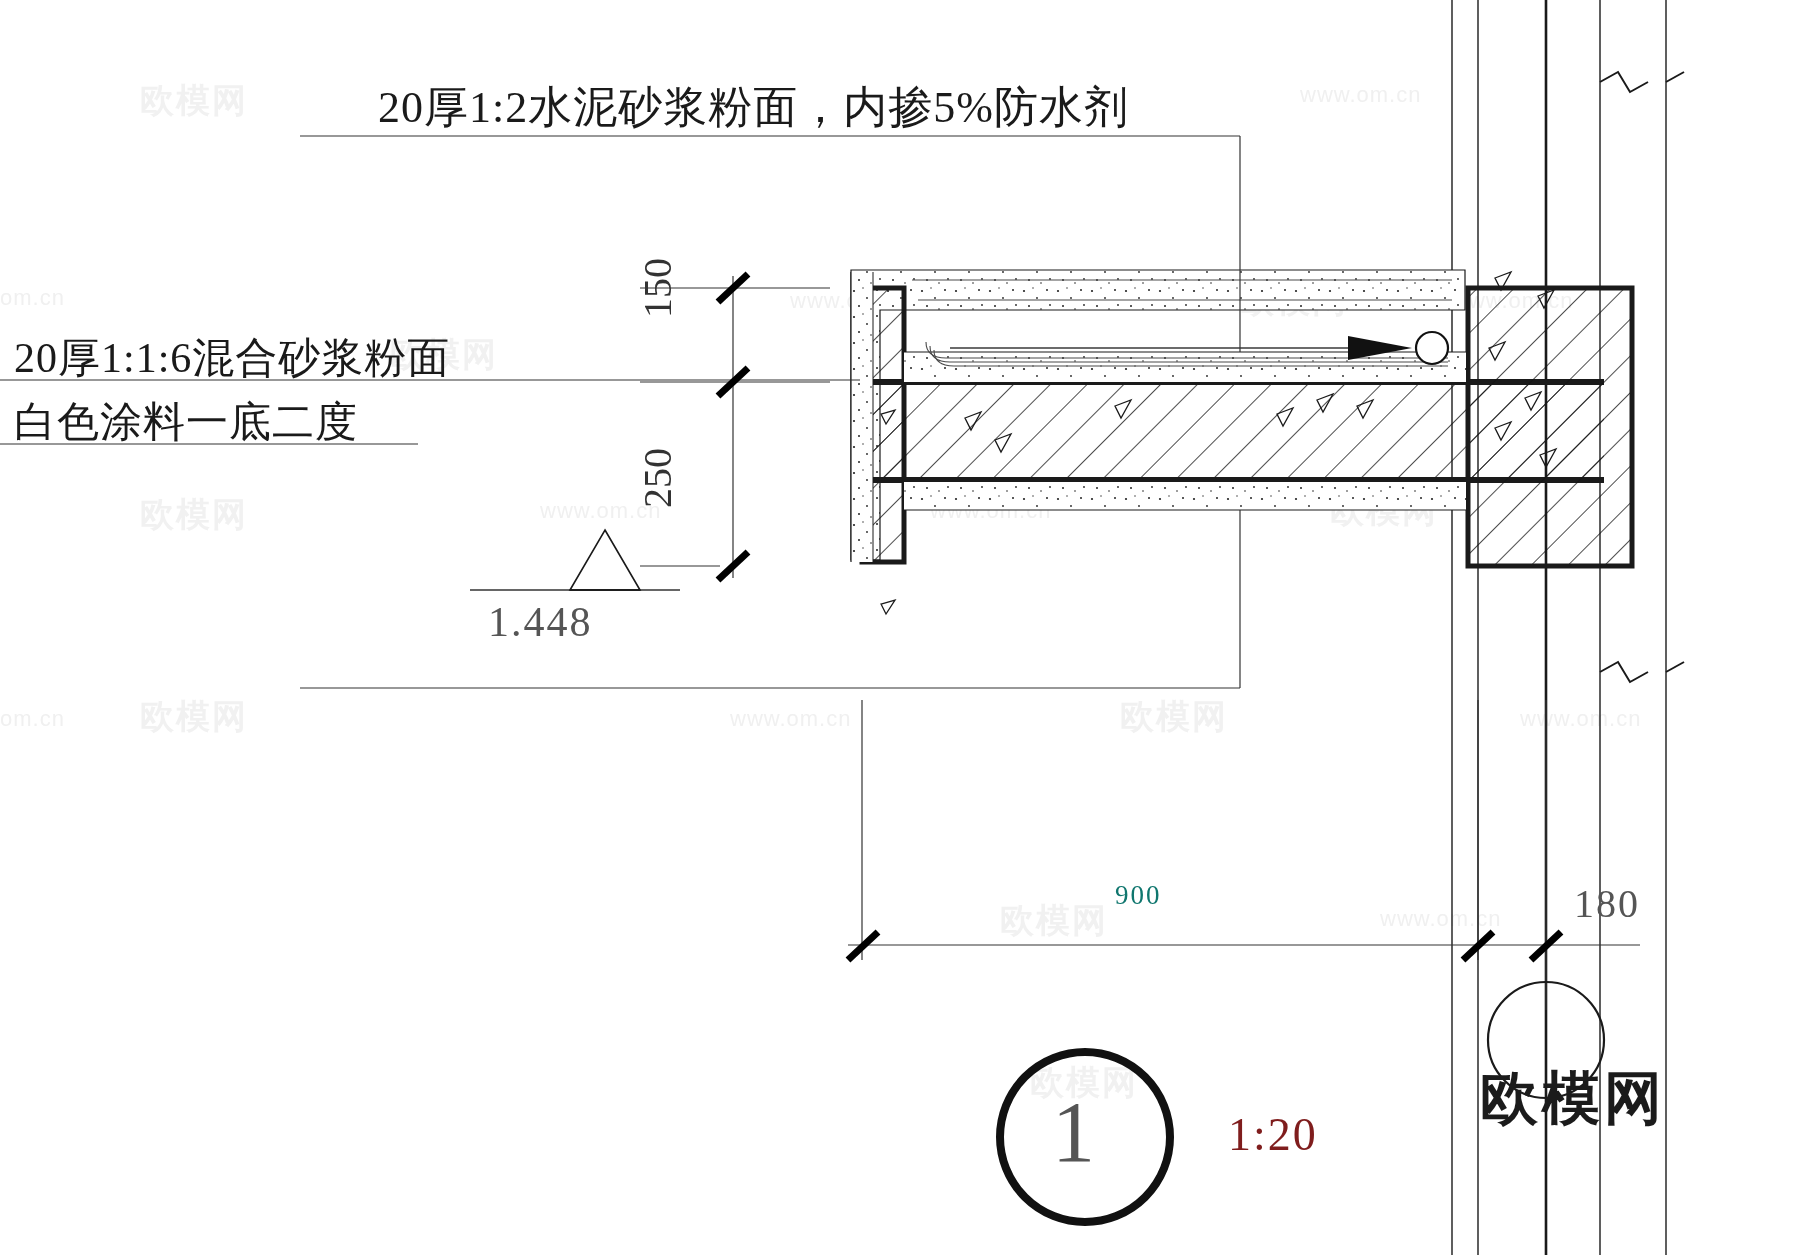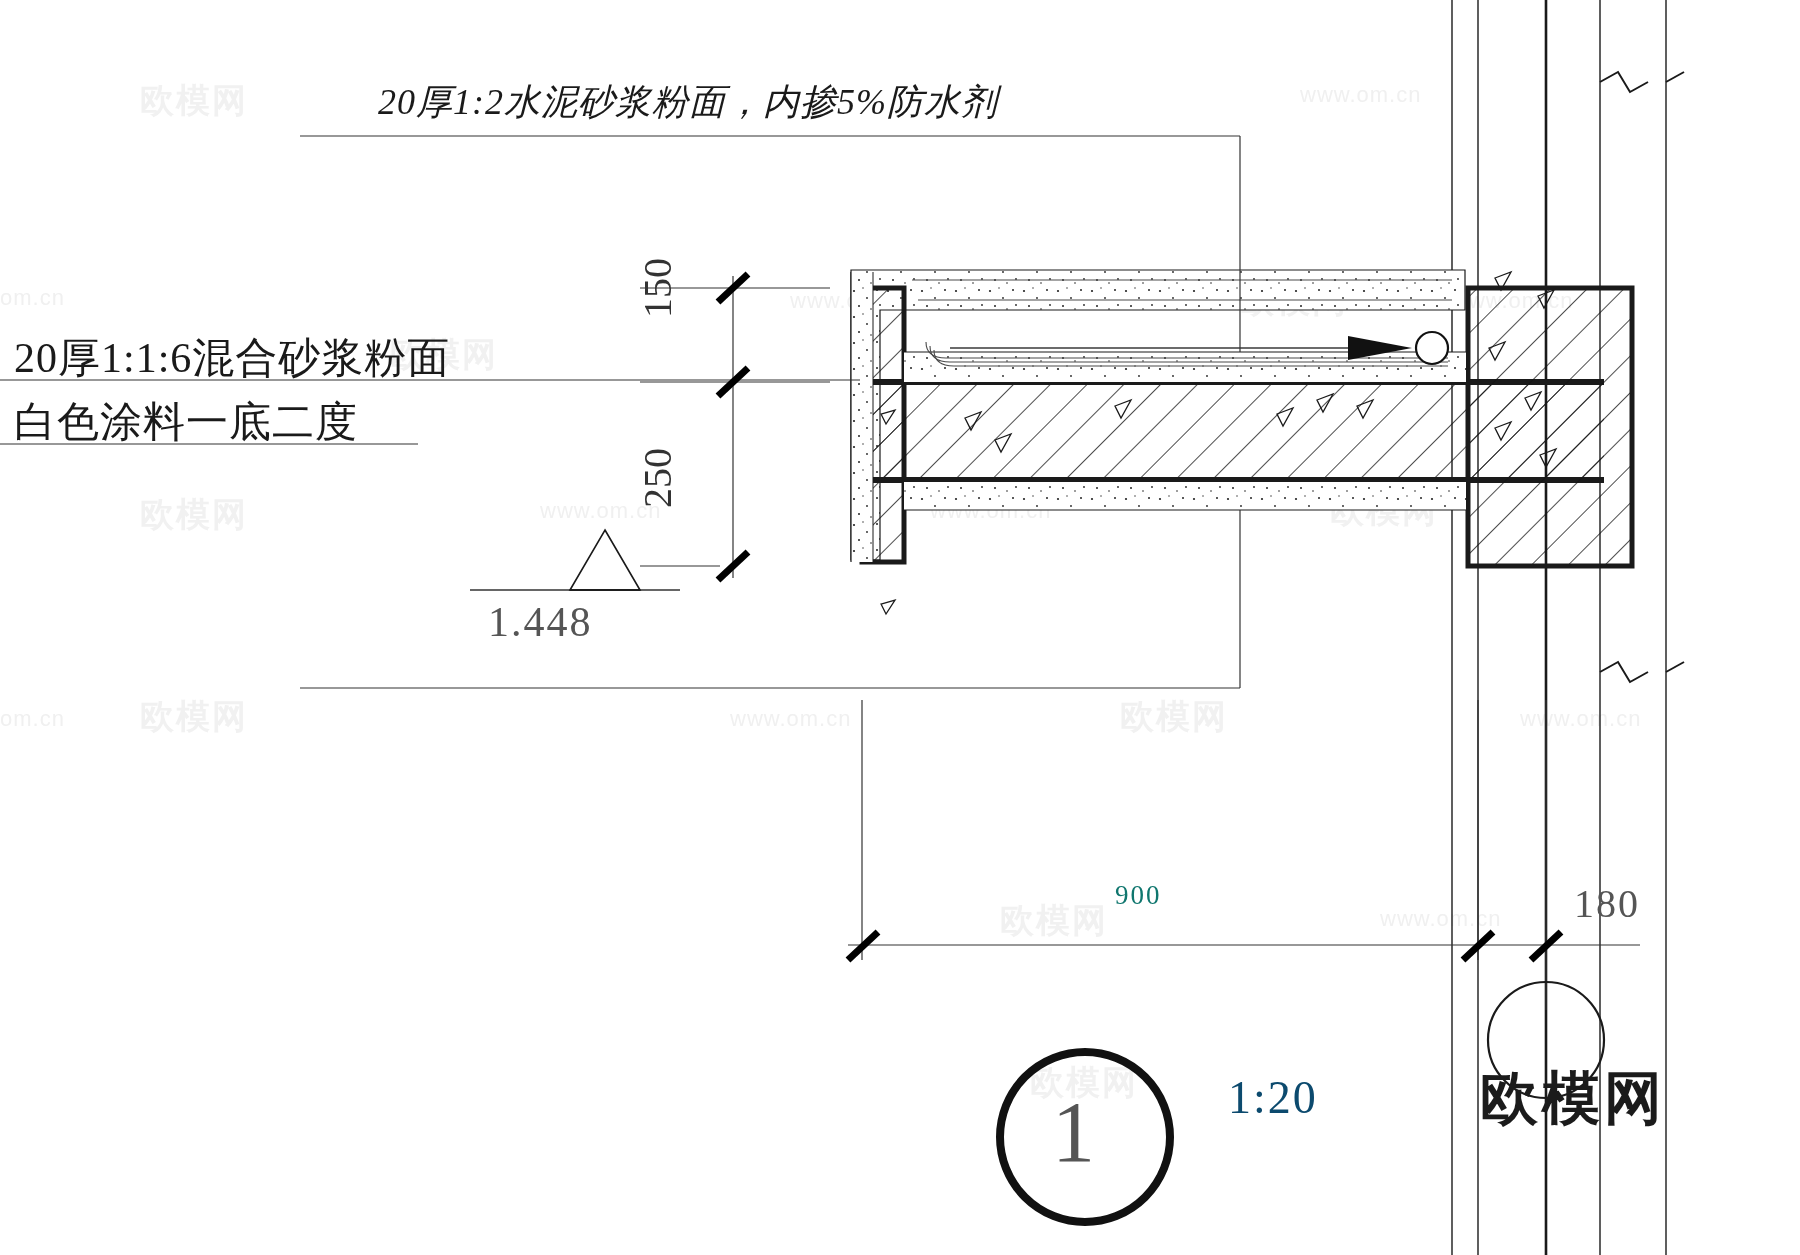--- a/index.html
+++ b/index.html
@@ -236,36 +236,36 @@
       <line x1="1531" y1="960" x2="1561" y2="932" stroke="#000" stroke-width="7"></line>
 
       <circle cx="1546" cy="1040" r="58" fill="none" stroke="#1a1a1a" stroke-width="2.2"></circle>
     </g>
 
     <g>
       <circle cx="1085" cy="1137" r="85" fill="none" stroke="#111111" stroke-width="8"></circle>
     </g>
   </svg>
 
-  <div class="cadtext" style="left:378px; top:78px; font-size:36px; letter-spacing:1px;font-style:italic;">20厚1:2水泥砂浆粉面，内掺5%防水剂</div>
+  <div class="cadtext" style="left:378px; top:78px; font-size:44px; letter-spacing:1px;">20厚1:2水泥砂浆粉面，内掺5%防水剂</div>
 
   <div class="cadtext" style="left:14px; top:330px; font-size:42px; letter-spacing:1px;">20厚1:1:6混合砂浆粉面</div>
 
   <div class="cadtext" style="left:14px; top:394px; font-size:42px; letter-spacing:1px;text-align:right;">白色涂料一底二度</div>
 
 
   <div class="cadtext" style="left:488px; top:598px; font-size:42px; letter-spacing:2px; color:#555;">1.448</div>
 
   <div class="cadtext" style="left:634px; top:318px; font-size:40px; color:#333; transform:rotate(-90deg); transform-origin:left top;">150</div>
 
   <div class="cadtext" style="left:634px; top:508px; font-size:40px; color:#333; transform:rotate(-90deg); transform-origin:left top;">250</div>
 
   <div class="cadtext" style="left:1115px; top:880px; font-size:27px; color:#0f766e; letter-spacing:2px;">900</div>
 
   <div class="cadtext" style="left:1574px; top:880px; font-size:40px; color:#555; letter-spacing:2px;">180</div>
 
   <div class="cadtext" style="left:1052px; top:1082px; font-size:86px; color:#555;">1</div>
 
-  <div class="cadtext" style="left:1228px; top:1071px; font-size:46px; color:#0c4a6e; letter-spacing:2px;">1:20</div>
+  <div class="cadtext" style="left:1228px; top:1108px; font-size:46px; color:#7f1d1d; letter-spacing:2px;">1:20</div>
 
   <div class="logo-cn" style="left:1480px; top:1060px;">欧模网</div>
 
 </div>
 
 </body></html>

